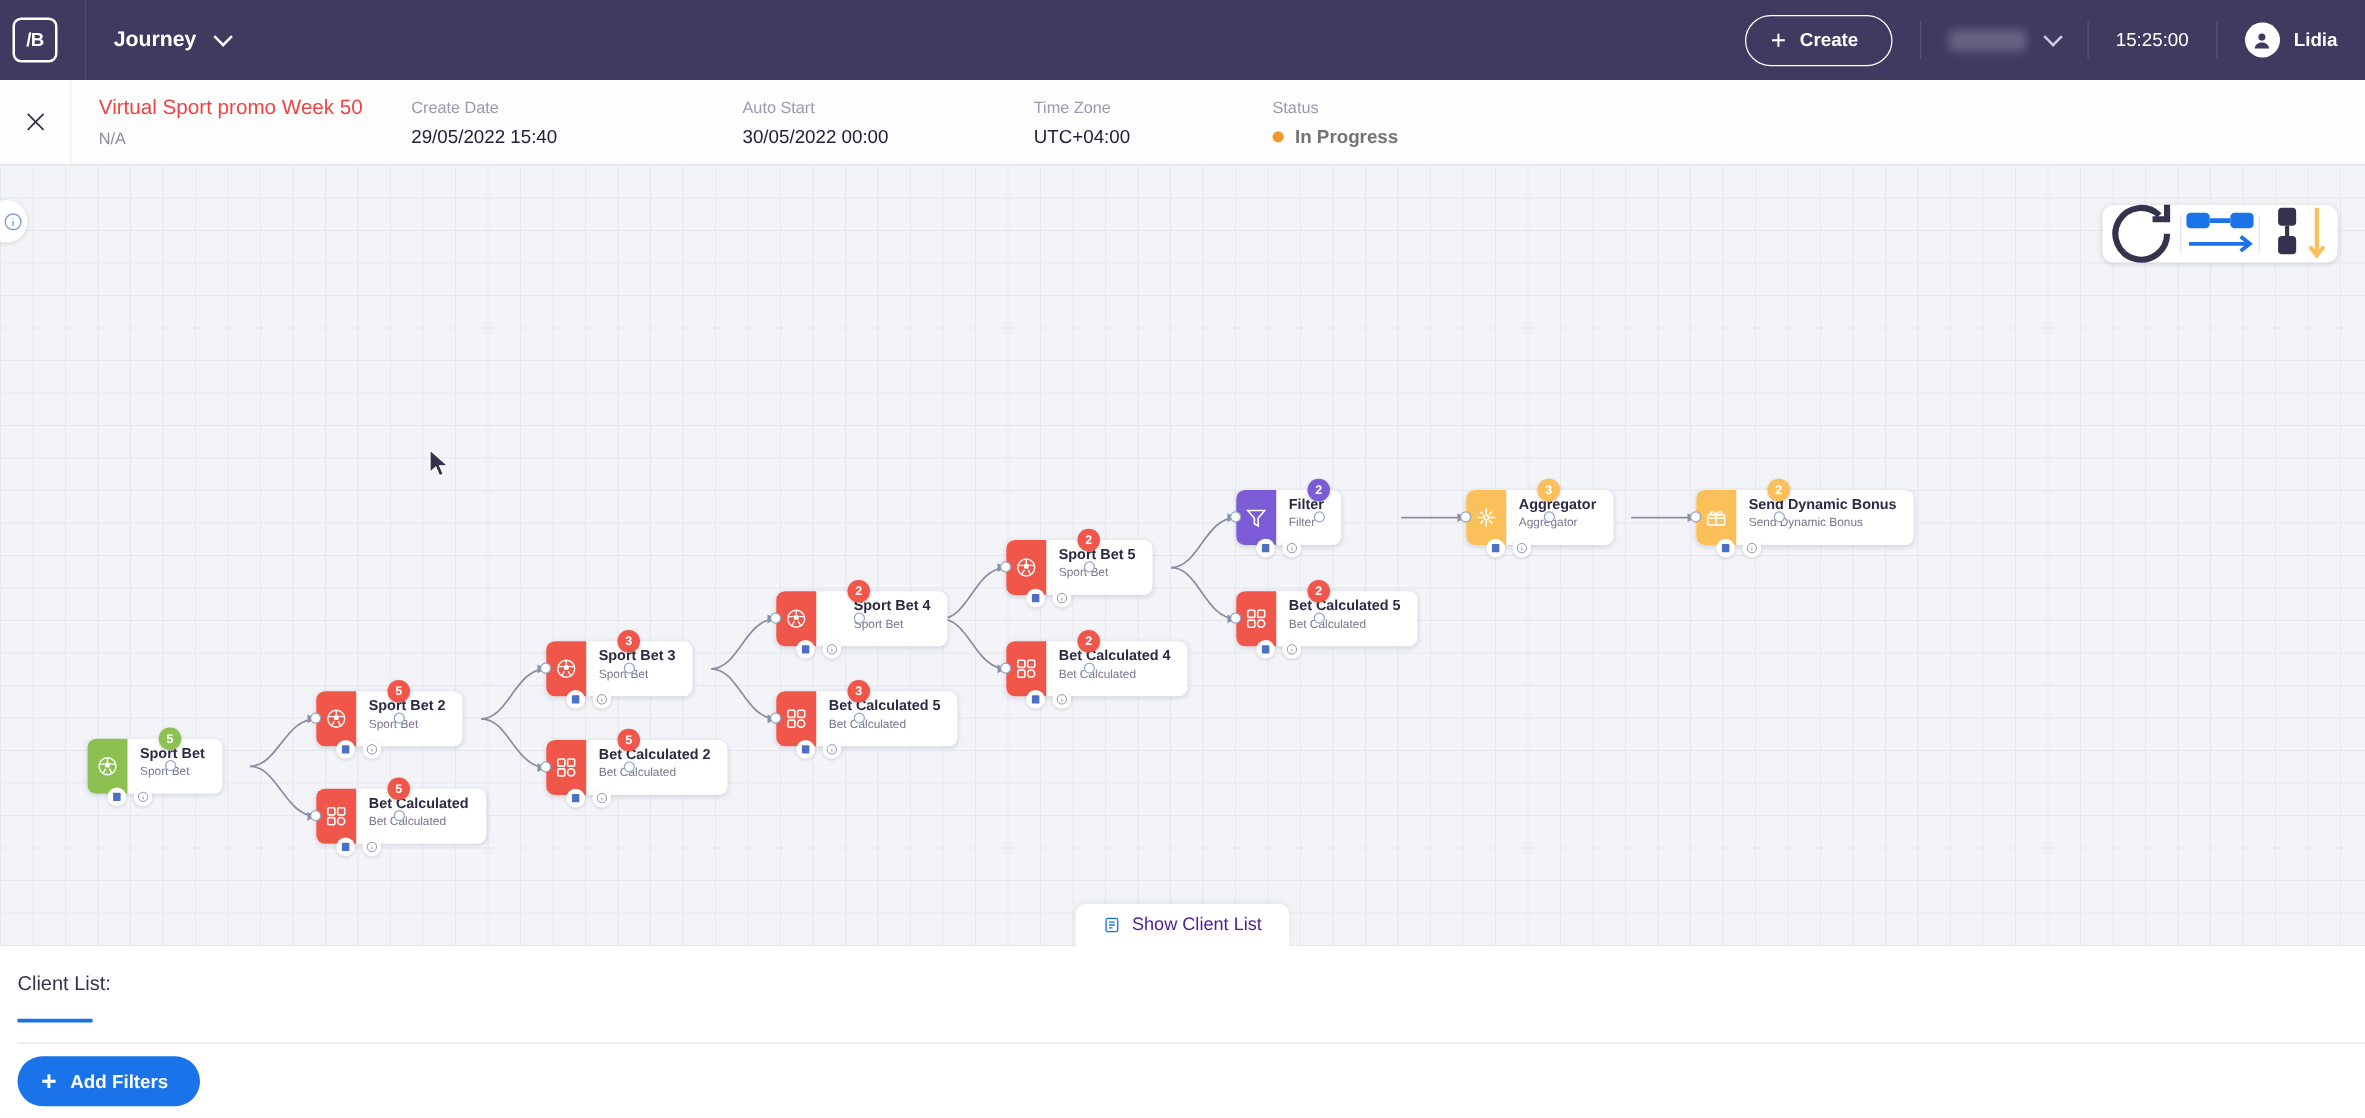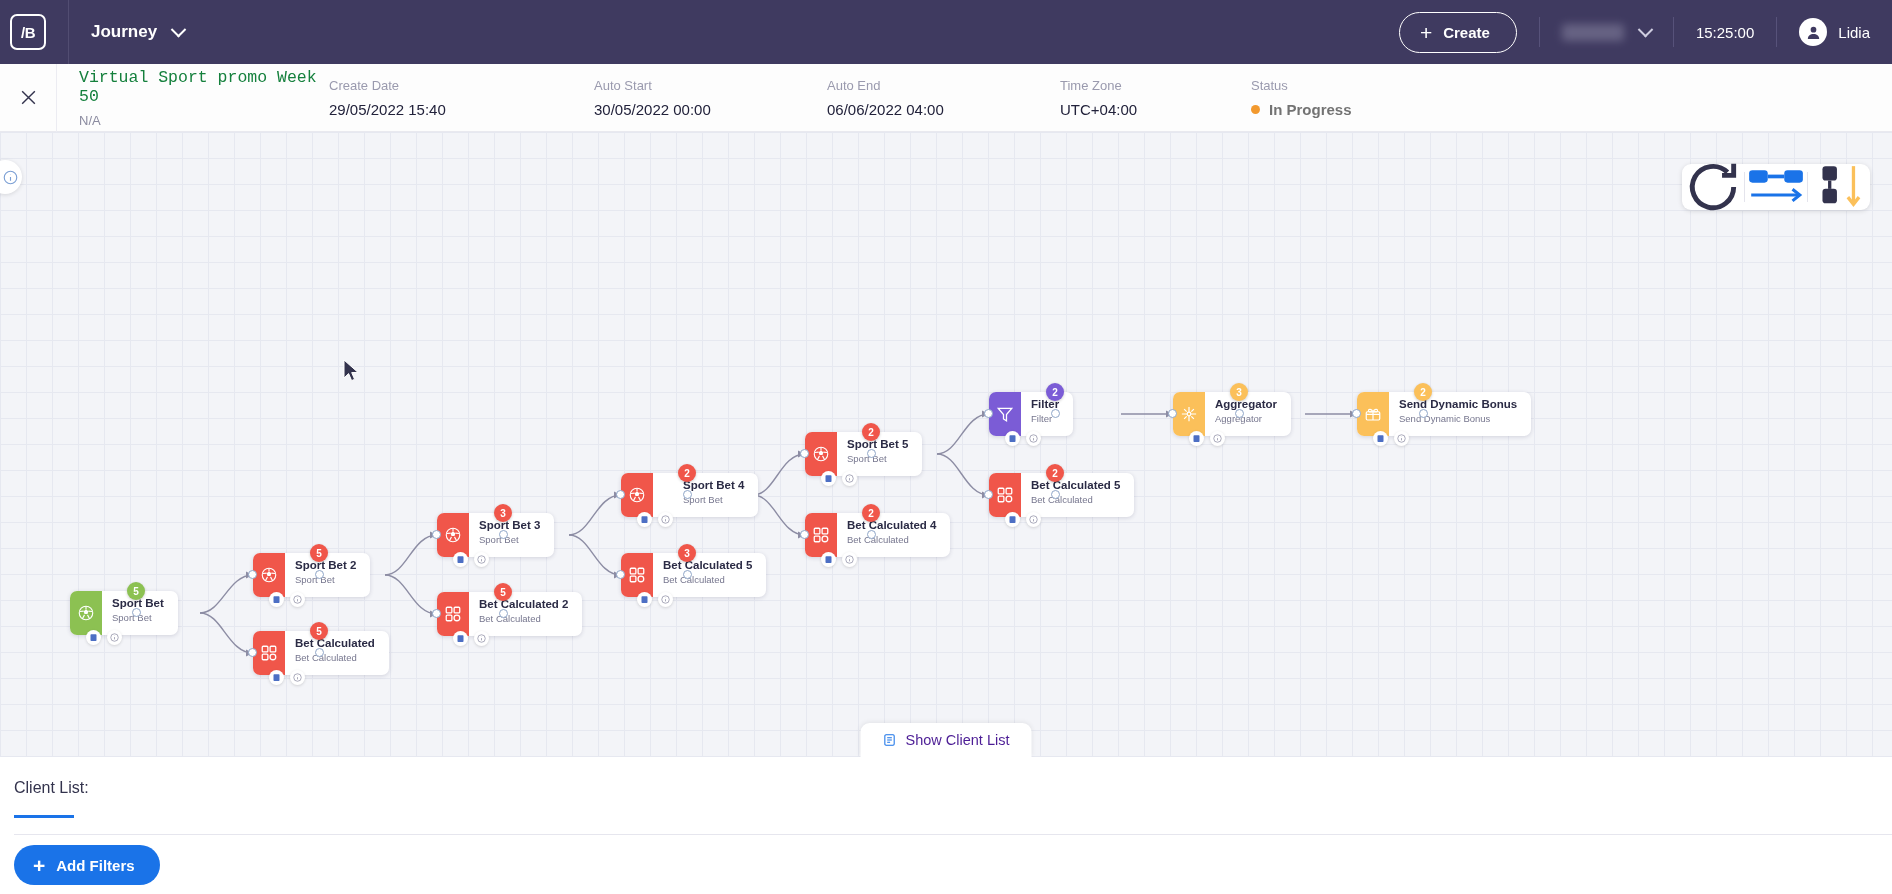--- a/index.html
+++ b/index.html
@@ -41,35 +41,35 @@
     width: 62px; height: 17px; border-radius: 3px;
     background: #6e6a8a; filter: blur(4px); opacity: .85;
   }
   .nav-sep { width: 1px; height: 30px; background: #57527a; margin: 0 22px; }
   .clock { color: #ffffff; font-size: 15px; }
   .avatar {
     width: 28px; height: 28px; border-radius: 50%; background: #ffffff;
     display: flex; align-items: center; justify-content: center;
   }
   .avatar svg { width: 17px; height: 17px; }
-  .username { color: #ffffff; font-size: 15px; font-weight: normal; margin-left: 11px; text-align: right; }
+  .username { color: #ffffff; font-size: 15px; font-weight: bold; margin-left: 11px; text-align: right; }
 
   
   .infobar {
     height: 68px; background: #fdfdfd; border-bottom: 1px solid #e9e9ef;
     display: flex; align-items: center; position: relative;
   }
   .close-x {
     width: 56px; display: flex; align-items: center; justify-content: center;
     cursor: pointer;
   }
   .close-x svg { width: 19px; height: 19px; }
   .ib-sep { width: 1px; height: 68px; background: #ececf2; }
   .ib-field { padding-left: 0; }
-  .ib-title { font-size: 16.5px; color: #15803d; font-weight: 400; font-family: Liberation Mono, monospace; }
+  .ib-title { font-size: 16.5px; color: #ef4444; font-weight: 400; }
   .ib-sub { font-size: 13px; color: #8b8ba0; margin-top: 7px; }
   .ib-lbl { font-size: 13px; color: #9a9aae; }
   .ib-val { font-size: 15px; color: #22223b; margin-top: 8px; }
   .status-row { display: flex; align-items: center; gap: 9px; margin-top: 8px; }
   .status-dot { width: 9px; height: 9px; border-radius: 50%; background: #f2992e; }
   .status-txt { font-size: 15px; color: #737373; font-weight: bold; }
   .ib-actions { margin-left: auto; display: flex; align-items: center; gap: 16px; padding-right: 18px; }
   .btn-outline {
     height: 38px; padding: 0 24px; border-radius: 19px;
     border: 1.3px solid #1a73e8; background: #fff; color: #1a73e8;
@@ -216,24 +216,20 @@
     <div class="ib-sub">N/A</div>
   </div>
 
   <div class="ib-field" style="width:265px">
     <div class="ib-lbl">Create Date</div>
     <div class="ib-val">29/05/2022 15:40</div>
   </div>
   <div class="ib-field" style="width:233px">
     <div class="ib-lbl">Auto Start</div>
     <div class="ib-val">30/05/2022 00:00</div>
-  </div>
-  <div class="ib-field" style="width:233px">
-    <div class="ib-lbl">Auto End</div>
-    <div class="ib-val">06/06/2022 04:00</div>
   </div>
   <div class="ib-field" style="width:191px">
     <div class="ib-lbl">Time Zone</div>
     <div class="ib-val">UTC+04:00</div>
   </div>
   <div class="ib-field">
     <div class="ib-lbl">Status</div>
     <div class="status-row">
       <span class="status-dot"></span>
       <span class="status-txt">In Progress</span>

